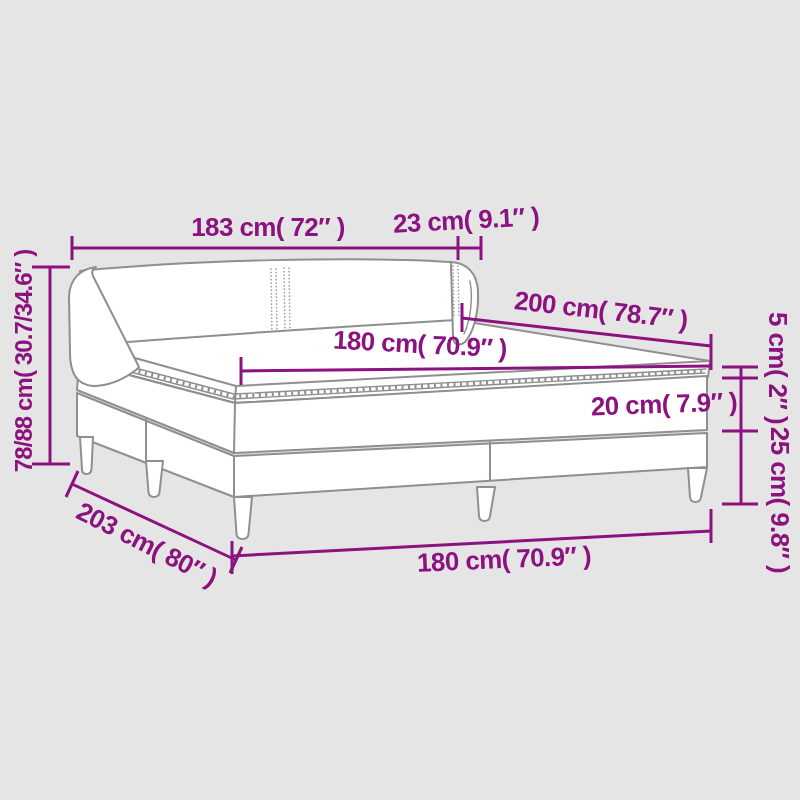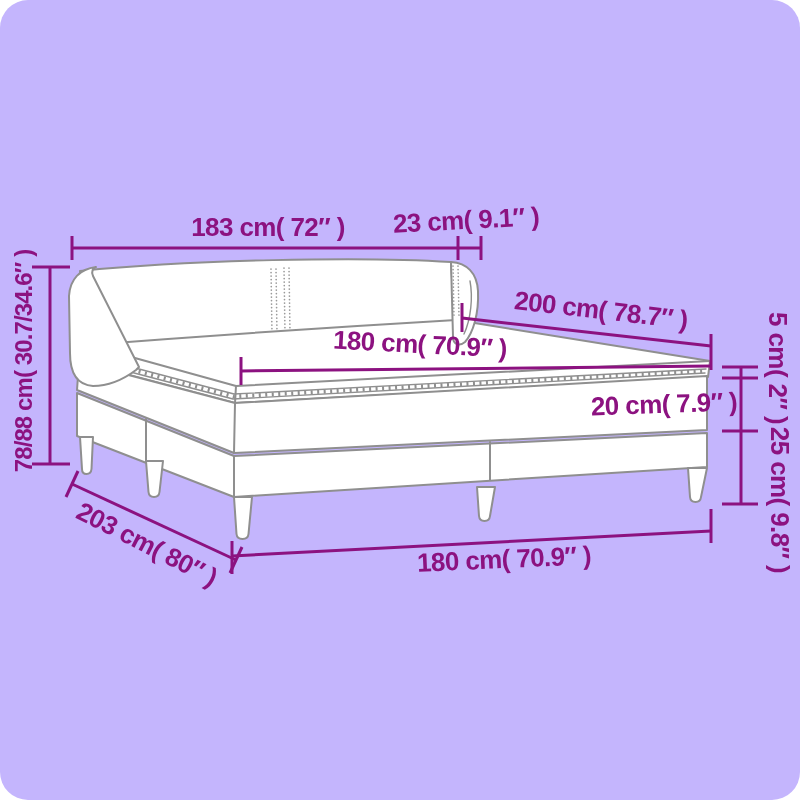--- a/index.html
+++ b/index.html
@@ -1,23 +1,22 @@
 <!DOCTYPE html>
 <html><head>
 <meta charset="utf-8">
 <style>
   html, body { margin: 0; padding: 0; background: #ffffff; }
   .stage {
     position: relative;
     width: 800px;
     height: 800px;
-    background: #c4b5fd;
+    background: #e5e5e5;
     overflow: hidden;
     font-family: "Liberation Sans", sans-serif;
-    border-radius: 28px;
   }
   svg { display: block; }
   .dim-text {
     font-family: "Liberation Sans", sans-serif;
     font-weight: bold;
     font-size: 26px;
     letter-spacing: -0.6px;
   }
   .dim-text-sm { font-size: 24px; letter-spacing: -0.9px; }
 </style>

